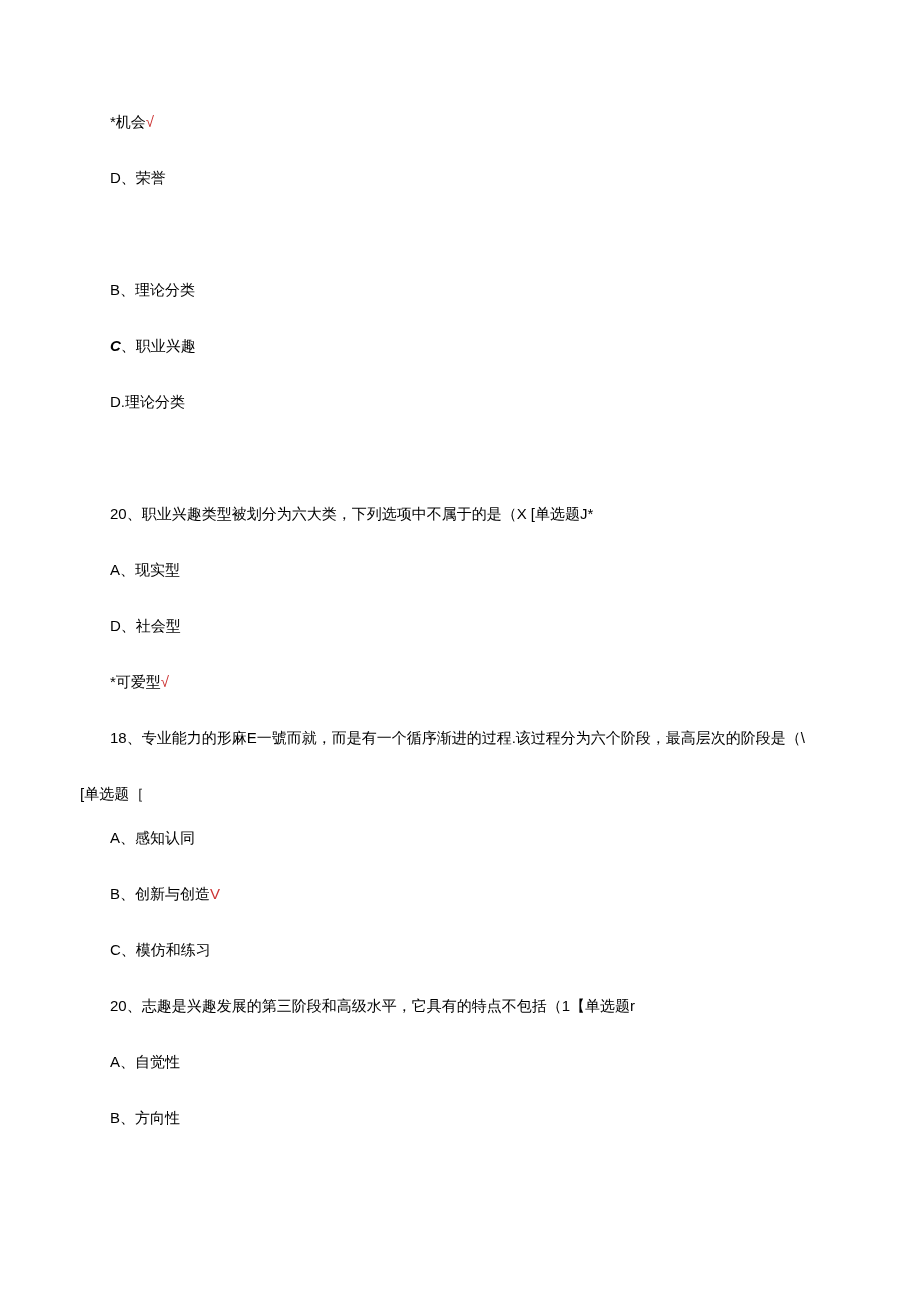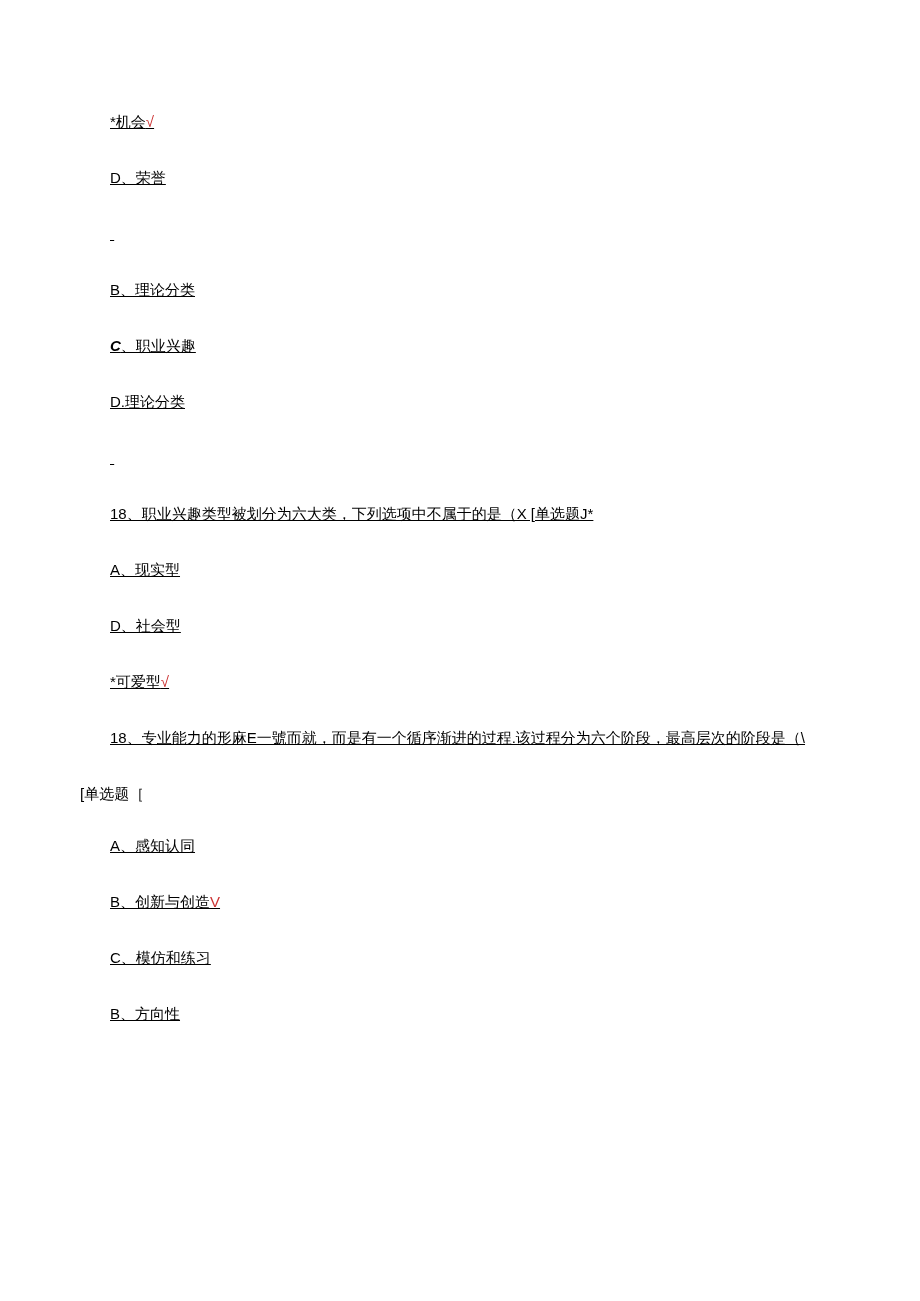--- a/index.html
+++ b/index.html
@@ -15,24 +15,23 @@
       width: 920px;
       padding: 0;
       line-height: 1.6;
     }
     .content {
       padding: 110px 80px 40px 80px;
     }
     .line {
       margin-bottom: 32px;
       text-indent: 2em;
-      text-decoration: underline;
     }
     .line-no-indent {
-      margin-bottom: 28px;
+      margin-bottom: 20px;
       text-indent: 0;
     }
     .red {
       color: #cc3333;
     }
     .bold-italic {
       font-weight: bold;
       font-style: italic;
     }
   </style>
@@ -40,23 +39,25 @@
 <body>
 
 <div class="content">
   <div class="line"><span>*机会</span><span class="red">√</span></div>
   <div class="line"><span>D、荣誉</span></div>
   <div class="line"><span></span>&nbsp;</div>
   <div class="line"><span>B、理论分类</span></div>
   <div class="line"><span class="bold-italic">C</span><span>、职业兴趣</span></div>
   <div class="line"><span>D.理论分类</span></div>
   <div class="line"><span></span>&nbsp;</div>
-  <div class="line"><span>18、职业兴趣类型被划分为六大类，下列选项中不属于的是（X  [单选题J*</span></div>
+  <div class="line"><span>20、职业兴趣类型被划分为六大类，下列选项中不属于的是（X  [单选题J*</span></div>
   <div class="line"><span>A、现实型</span></div>
   <div class="line"><span>D、社会型</span></div>
   <div class="line"><span>*可爱型</span><span class="red">√</span></div>
   <div class="line"><span>18、专业能力的形麻E一號而就，而是有一个循序渐进的过程.该过程分为六个阶段，最高层次的阶段是（\</span></div>
   <div class="line-no-indent"><span>[单选题［</span></div>
   <div class="line"><span>A、感知认同</span></div>
   <div class="line"><span>B、创新与创造</span><span class="red">V</span></div>
   <div class="line"><span>C、模仿和练习</span></div>
+  <div class="line"><span>20、志趣是兴趣发展的第三阶段和高级水平，它具有的特点不包括（1【单选题r</span></div>
+  <div class="line"><span>A、自觉性</span></div>
   <div class="line"><span>B、方向性</span></div>
 </div>
 
 </body></html>

